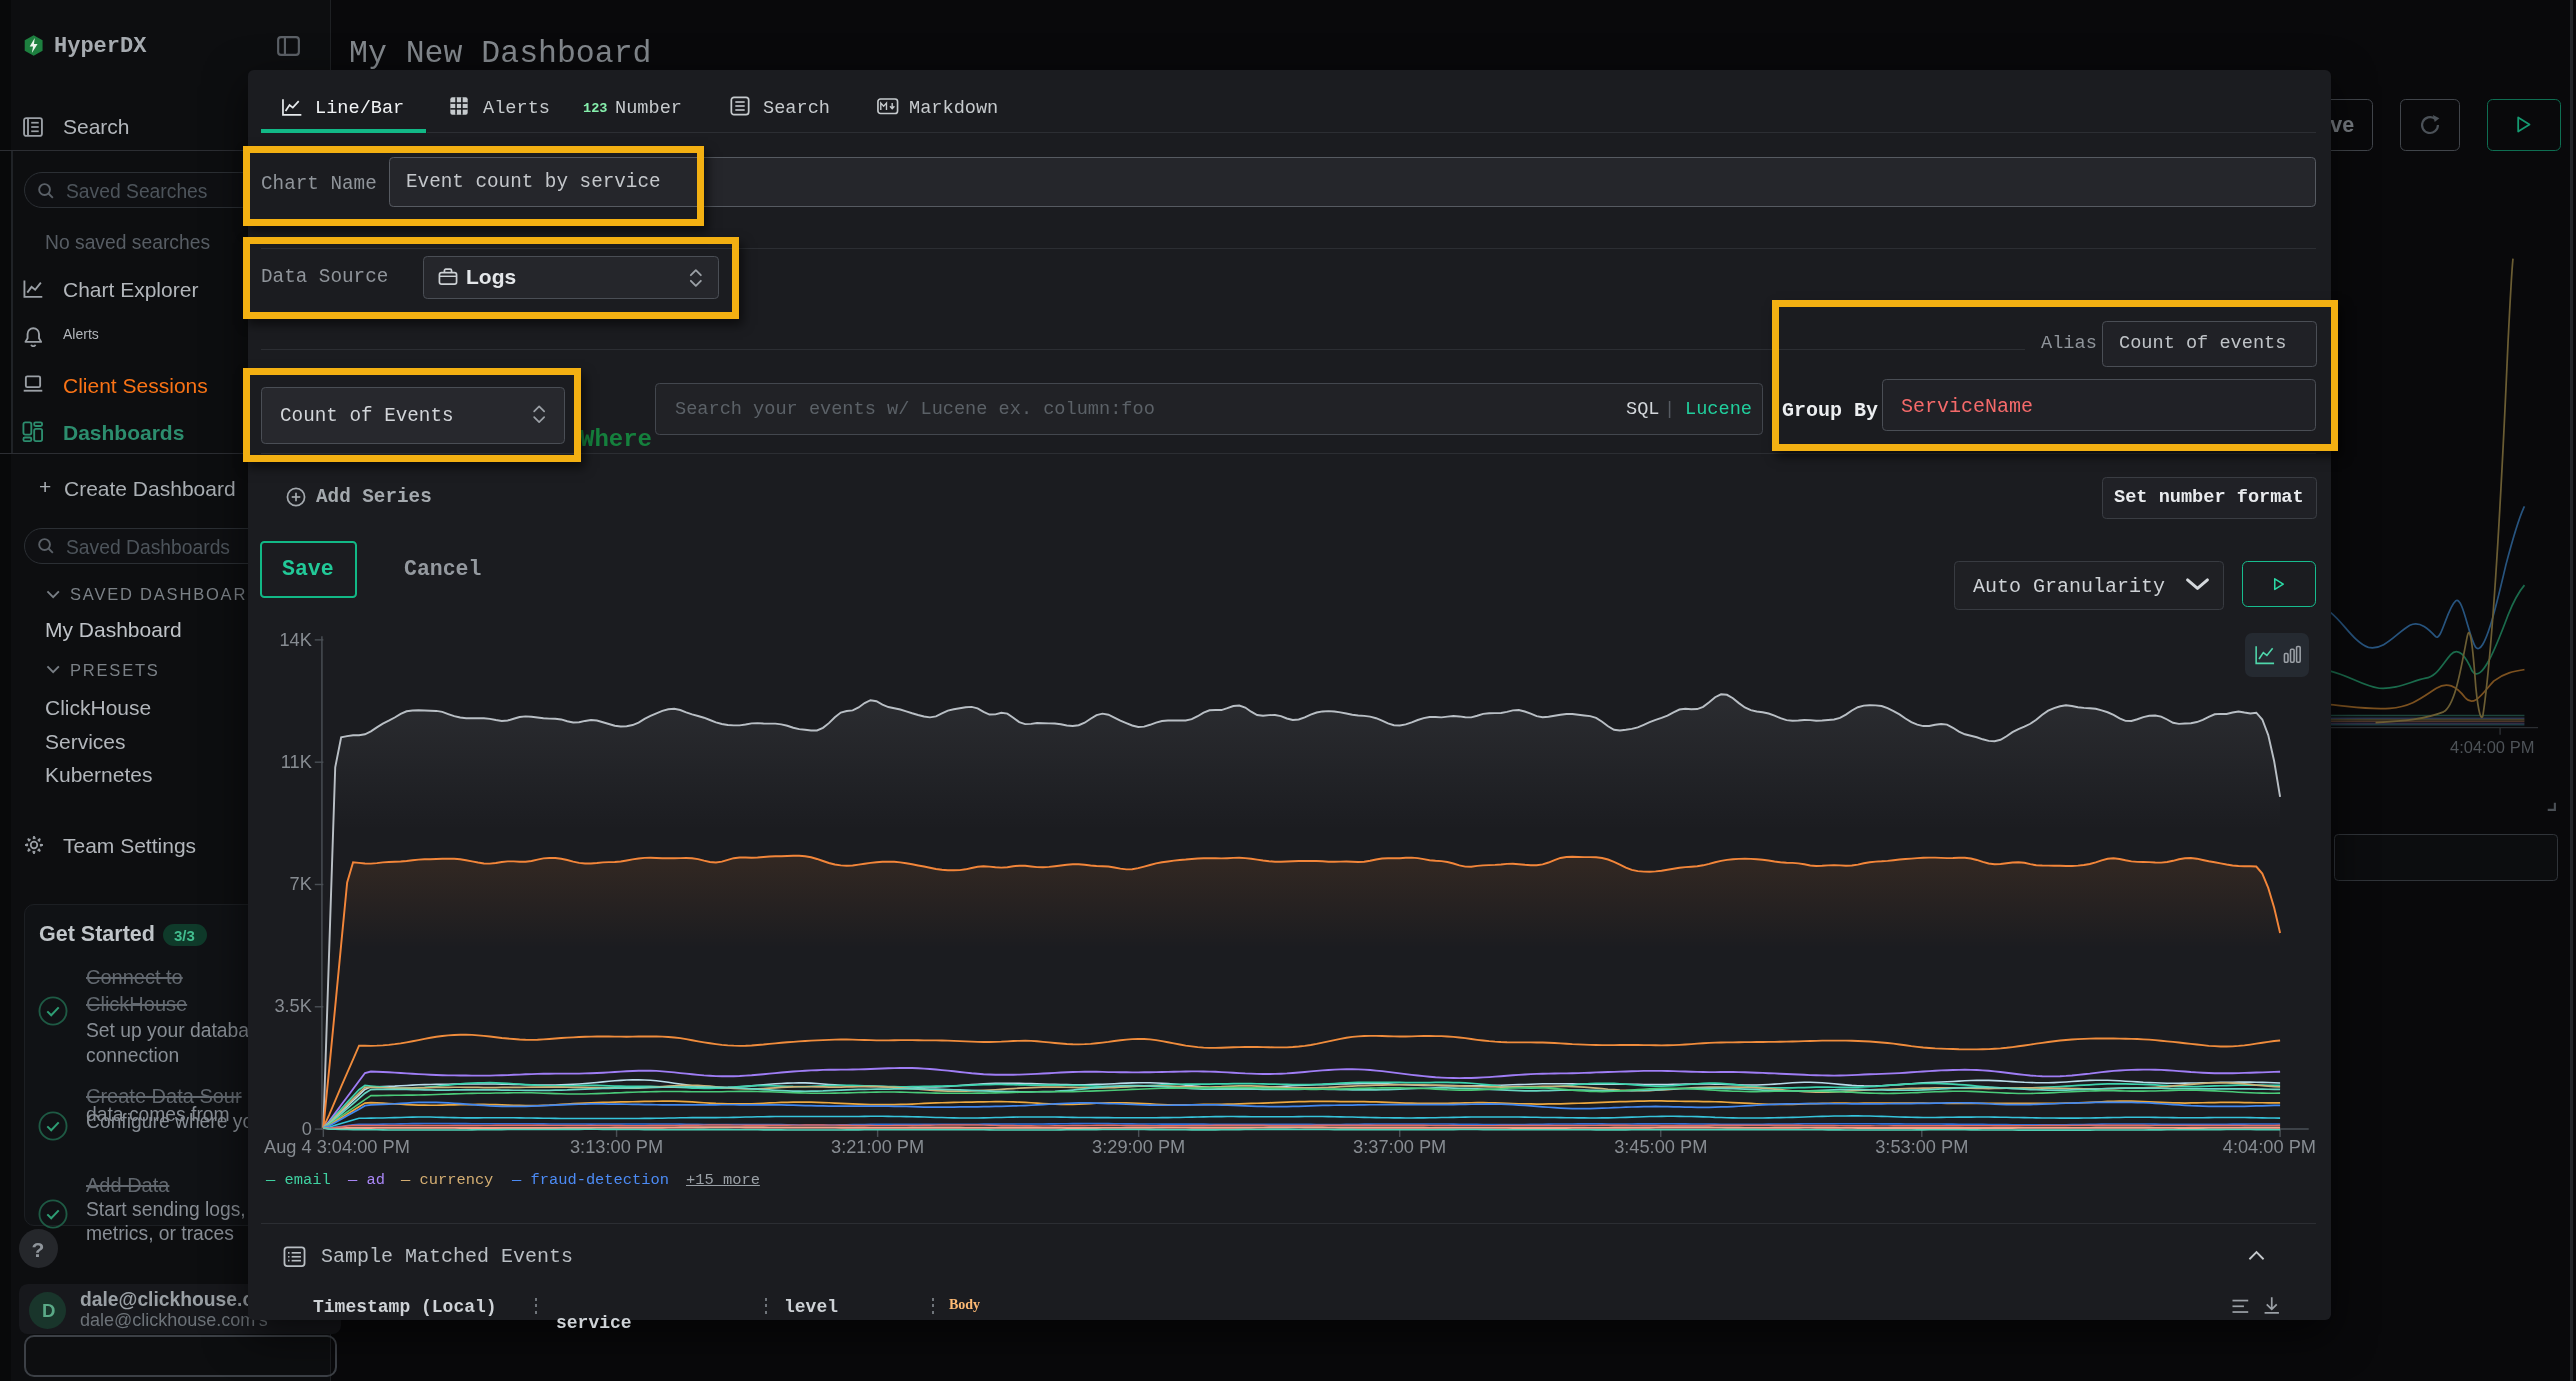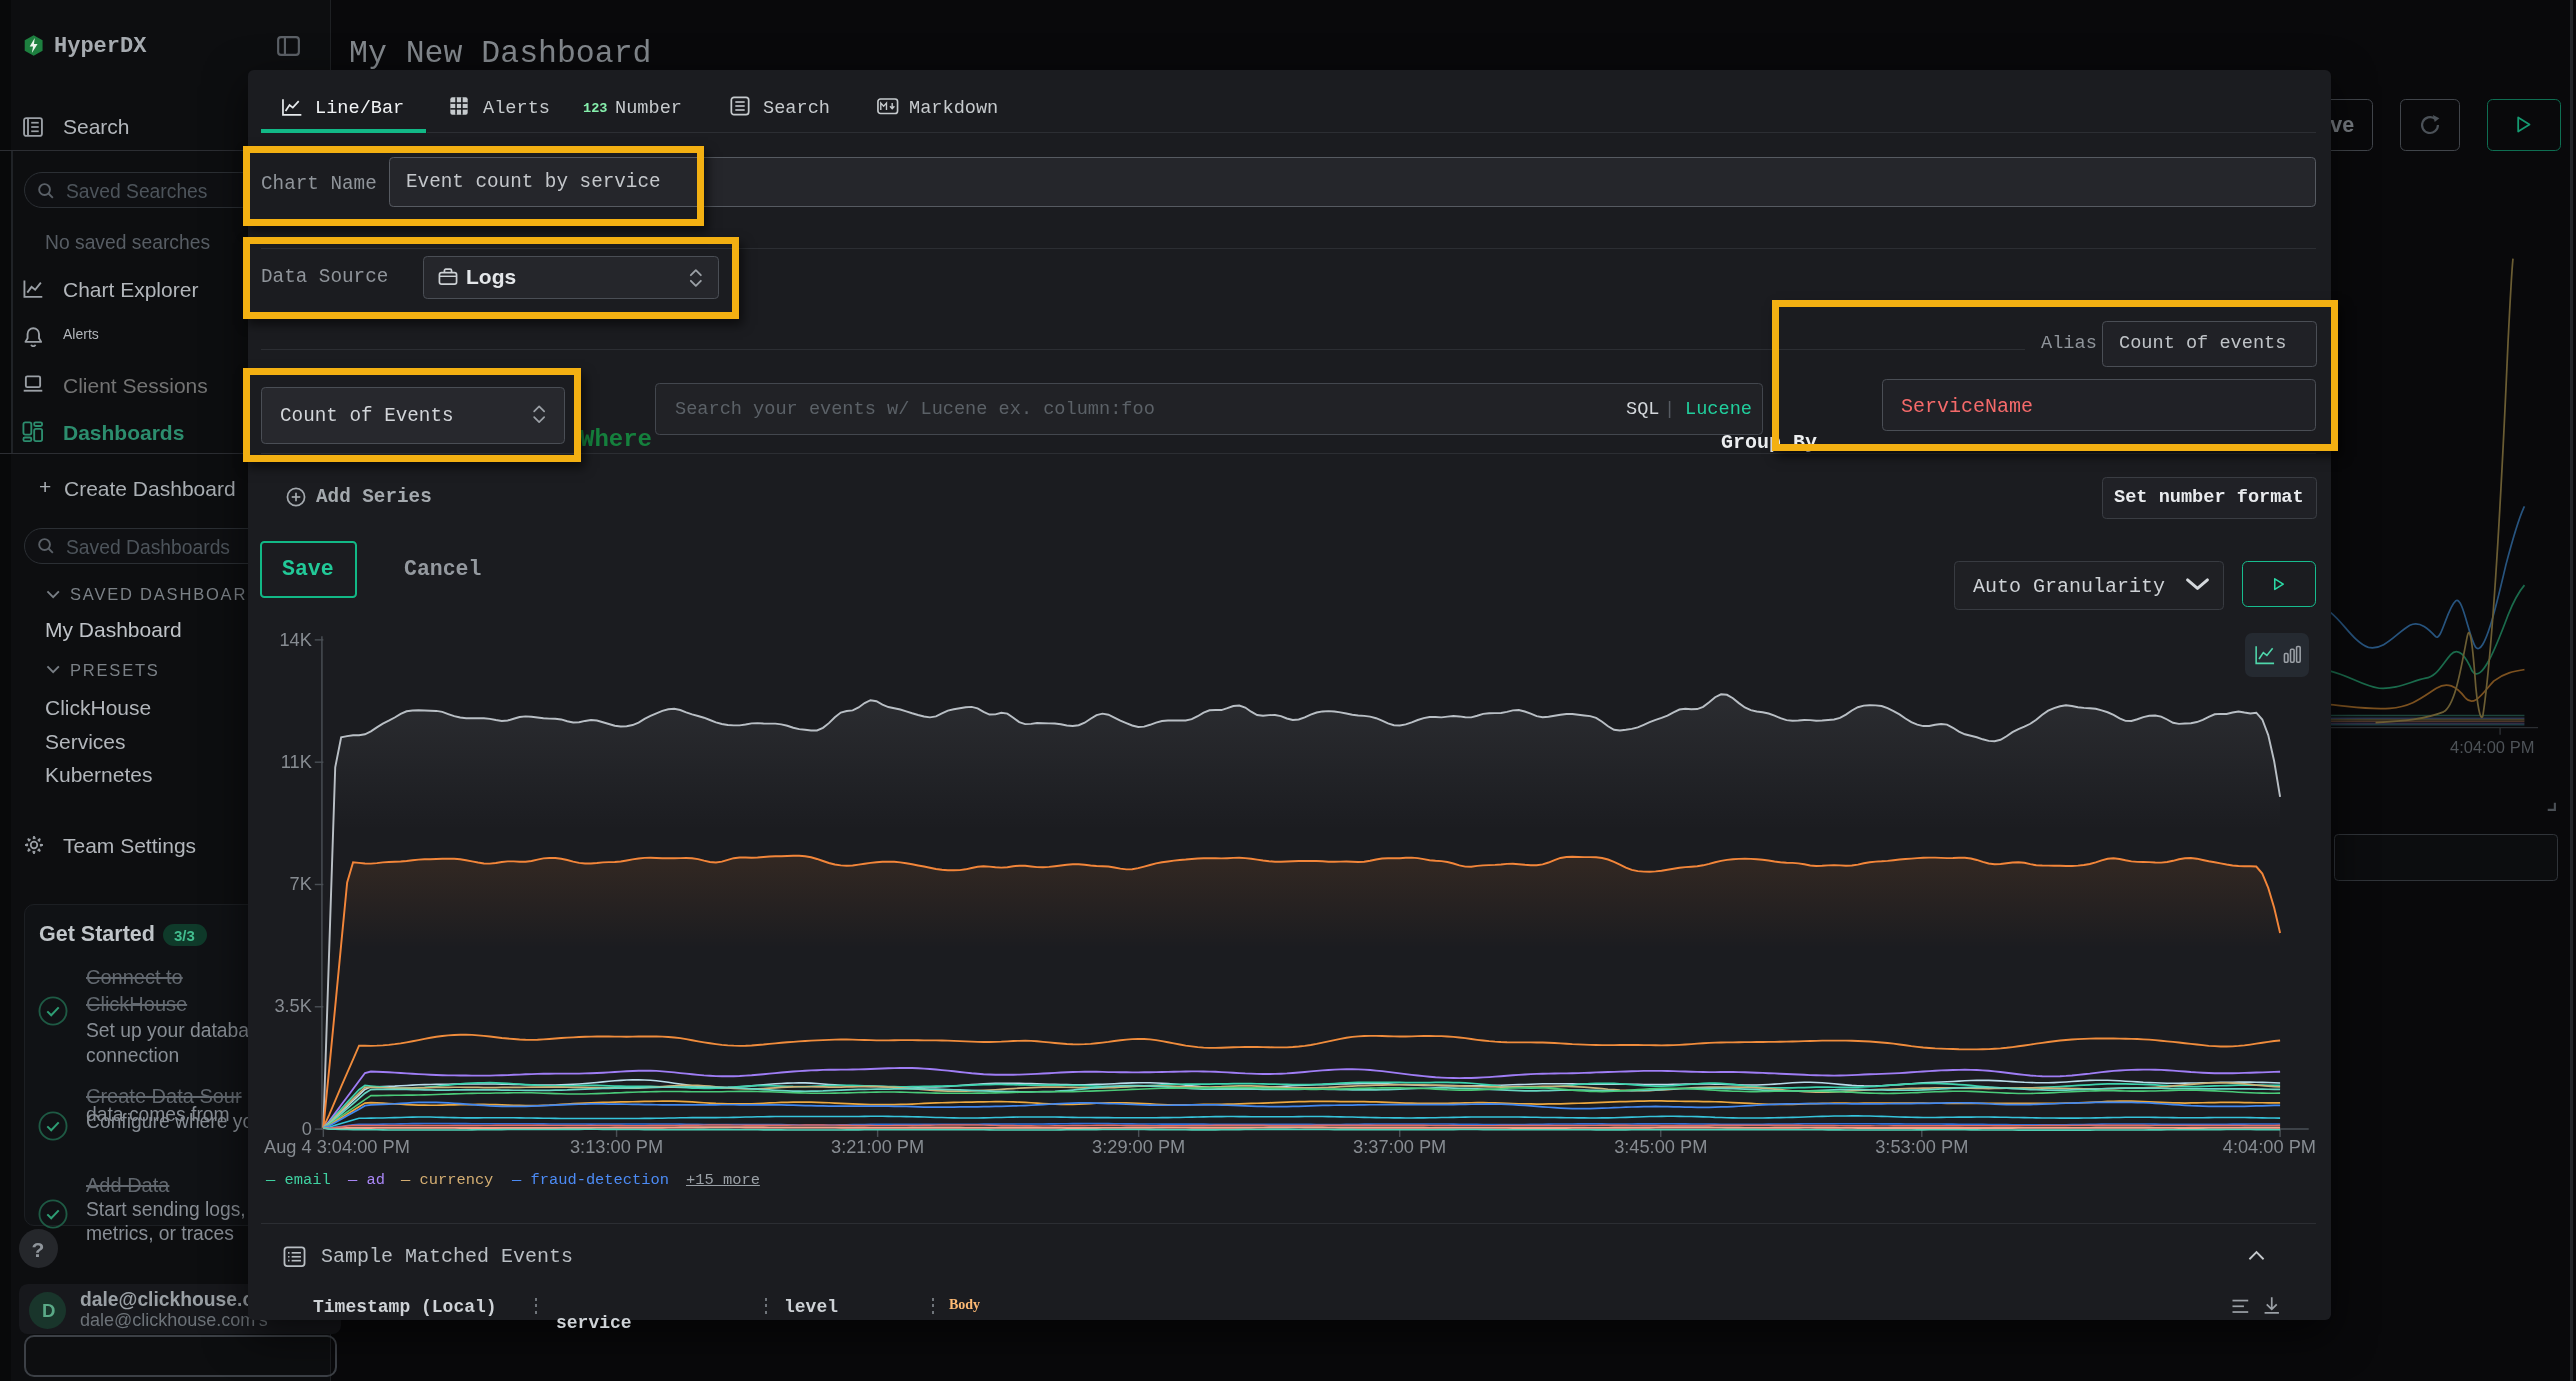--- a/index.html
+++ b/index.html
@@ -98,21 +98,21 @@
   <svg class="abs" style="left:23.6px;top:326px;" width="18.6" height="21" viewBox="0 0 26 29">
     <path d="M13 3 a8 8 0 0 1 8 8 v6 l3 5 H2 l3 -5 v-6 a8 8 0 0 1 8-8 Z" fill="none" stroke="#9ba0a6" stroke-width="2.6" stroke-linejoin="round"></path>
     <path d="M10 26 a3.2 3.2 0 0 0 6 0" fill="none" stroke="#9ba0a6" stroke-width="2.6"></path>
   </svg>
   <div class="abs sans" style="left:63px;top:326px;font-size:14px;color:#b2b6bb;">Alerts</div>
 
   <svg class="abs" style="left:23px;top:375px;" width="20" height="18.6" viewBox="0 0 28 26">
     <rect x="4" y="2" width="20" height="15" rx="2" fill="none" stroke="#9ba0a6" stroke-width="2.6"></rect>
     <path d="M1 22 h26" stroke="#9ba0a6" stroke-width="2.6"></path>
   </svg>
-  <div class="abs sans" style="left:63px;top:374px;font-size:21px;color:#737373;text-align:right;">Client Sessions</div>
+  <div class="abs sans" style="left:63px;top:374px;font-size:21px;color:#f97316;text-align:right;">Client Sessions</div>
 
   <svg class="abs" style="left:22px;top:421px;" width="21.5" height="21.5" viewBox="0 0 30 30">
     <rect x="2" y="2" width="11" height="17" rx="2.5" fill="none" stroke="#2c8d6e" stroke-width="2.6"></rect>
     <rect x="2" y="23" width="11" height="5" rx="2" fill="none" stroke="#2c8d6e" stroke-width="2.6"></rect>
     <rect x="17" y="2" width="11" height="5" rx="2" fill="none" stroke="#2c8d6e" stroke-width="2.6"></rect>
     <rect x="17" y="11" width="11" height="17" rx="2.5" fill="none" stroke="#2c8d6e" stroke-width="2.6"></rect>
   </svg>
   <div class="abs sans b" style="left:63px;top:421px;font-size:21px;color:#2c8d6e;">Dashboards</div>
 
   <div class="sep" style="left:0;top:453px;width:330px;"></div>
@@ -249,21 +249,21 @@
   <div class="abs mono b" style="left:580px;top:401px;font-size:24px;color:#15803d;margin-top:25px;">Where</div>
   <div class="inp" style="left:655px;top:383px;width:1108px;height:52px;background:#212226;border-color:#43474e;"></div>
   <div class="abs mono" style="left:675px;top:399px;font-size:18.6px;color:#5b6167;">Search your events w/ Lucene ex. column:foo</div>
   <div class="abs mono" style="left:1626px;top:399px;font-size:18.6px;color:#d2d6da;">SQL</div>
   <div class="abs mono" style="left:1664px;top:399px;font-size:18.6px;color:#565b62;">|</div>
   <div class="abs mono" style="left:1685px;top:399px;font-size:18.6px;color:#21ce9c;">Lucene</div>
 
   <div class="abs mono" style="left:2041px;top:333px;font-size:18.6px;color:#8f949a;">Alias</div>
   <div class="inp" style="left:2102px;top:321px;width:215px;height:46px;background:#202126;border-color:#4a4e55;"></div>
   <div class="abs mono" style="left:2119px;top:333px;font-size:18.6px;color:#bfc3c7;">Count of events</div>
-  <div class="abs mono b" style="left:1721px;top:399px;font-size:20px;color:#eceef0;margin-top:32px;">Group By</div>
+  <div class="abs mono b" style="left:1782px;top:399px;font-size:20px;color:#eceef0;">Group By</div>
   <div class="inp" style="left:1882px;top:379px;width:434px;height:52px;background:#202126;border-color:#4a4e55;"></div>
   <div class="abs mono" style="left:1901px;top:395px;font-size:20px;color:#f56a6a;">ServiceName</div>
 
   <div class="sep" style="left:261px;top:453px;width:2055px;"></div>
 
   <svg class="abs" style="left:286px;top:487px;" width="20" height="20" viewBox="0 0 28 28">
     <circle cx="14" cy="14" r="12" fill="none" stroke="#a4a9ae" stroke-width="2.4"></circle>
     <line x1="14" y1="8" x2="14" y2="20" stroke="#a4a9ae" stroke-width="2.4"></line>
     <line x1="8" y1="14" x2="20" y2="14" stroke="#a4a9ae" stroke-width="2.4"></line>
   </svg>

